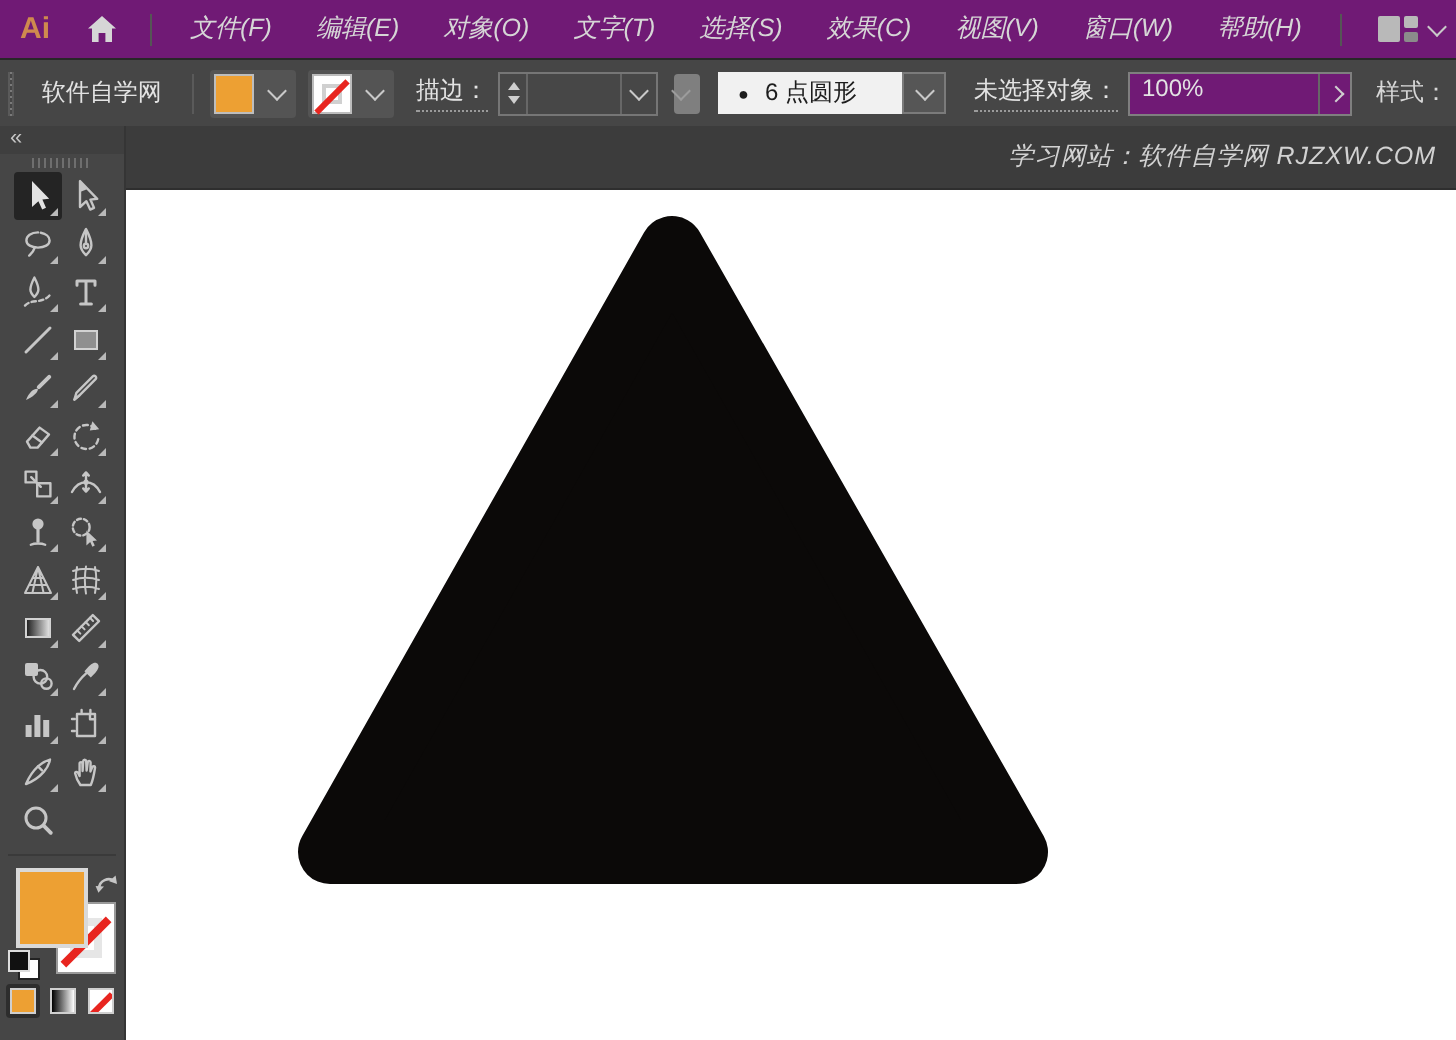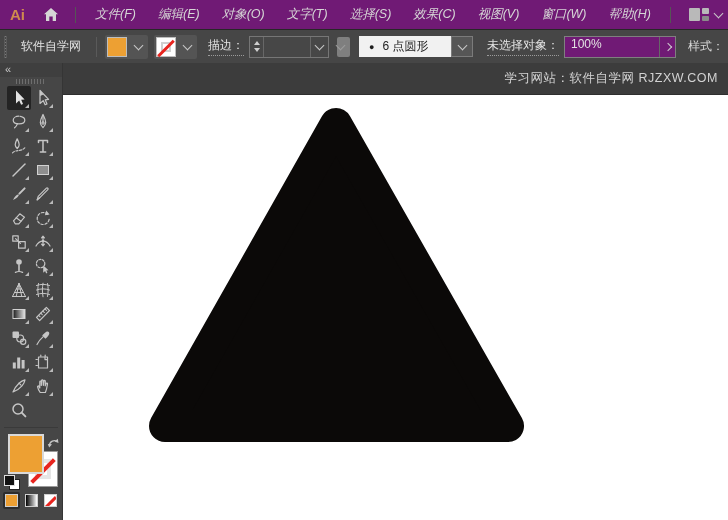--- a/index.html
+++ b/index.html
@@ -89,21 +89,21 @@
   .chip-color{background:#EDA033;border:1px solid #cfcfcf;}
   .chip-grad{background:linear-gradient(90deg,#000,#fff);border:1px solid #cfcfcf;}
   .chip-none{background:#fff;border:1px solid #cfcfcf;}
   .chip-none .slash{height:2.5px;}
   
   .docarea{flex:1;display:flex;flex-direction:column;min-width:0;}
   .tabbar{height:31px;background:#3c3c3c;display:flex;align-items:stretch;color:#d8d8d8;font-size:12px;border-bottom:1px solid #2e2e2e;position:relative;}
   .doc-tab{background:#4c4c4c;display:flex;align-items:center;padding:0 12px;gap:14px;max-width:240px;}
   .tab-title{white-space:nowrap;}
   .tab-close{color:#cfcfcf;font-size:14px;line-height:1;padding:1px 2px;}
-  .watermark{position:absolute;right:10px;top:0;bottom:0;display:flex;align-items:center;color:#d2d2d2;font-size:12.5px;letter-spacing:0.5px;white-space:nowrap;}
+  .watermark{position:absolute;right:10px;top:0;bottom:0;display:flex;align-items:center;color:#d2d2d2;font-size:12.5px;letter-spacing:0.5px;white-space:nowrap;font-style:italic;}
   .canvas{flex:1;background:#ffffff;position:relative;overflow:hidden;}
   .canvas svg{position:absolute;left:0;top:0;}
   
   .icn{stroke:#c6c6c6;fill:none;stroke-width:1.2;stroke-linecap:round;stroke-linejoin:round;}
 </style>
 </head>
 <body>
 
 <div class="menubar">
   <span class="ai-logo">Ai</span>

